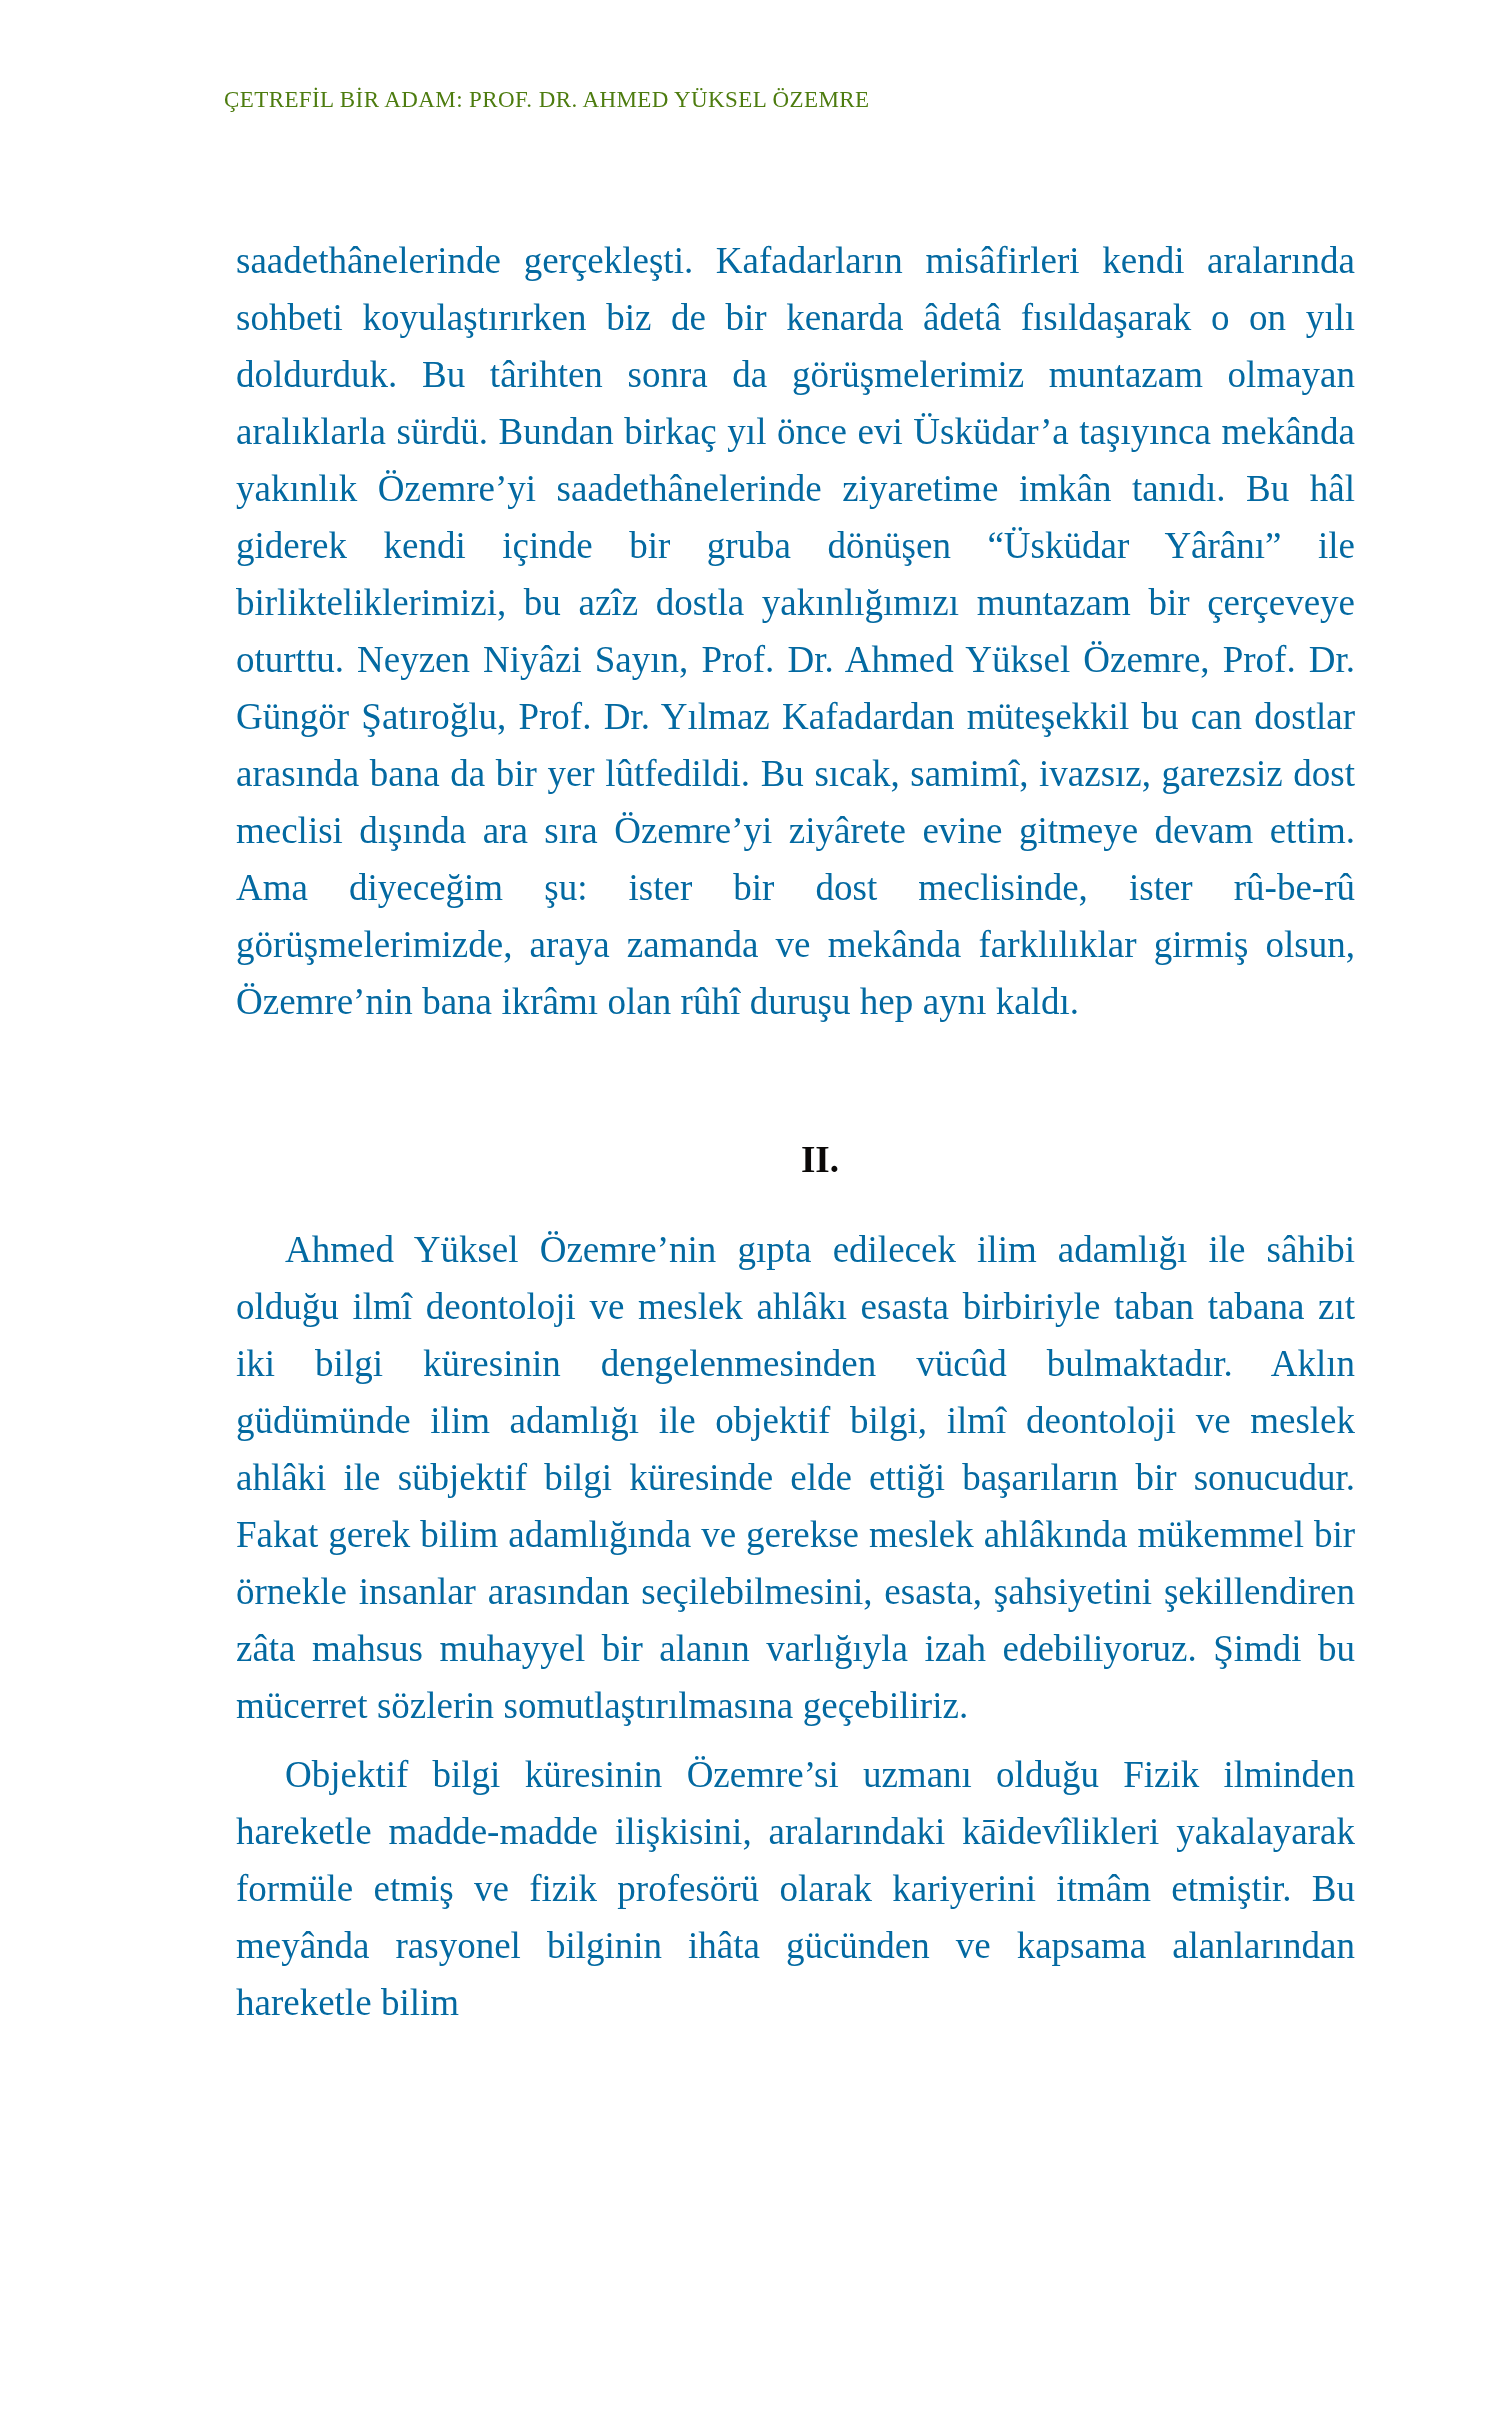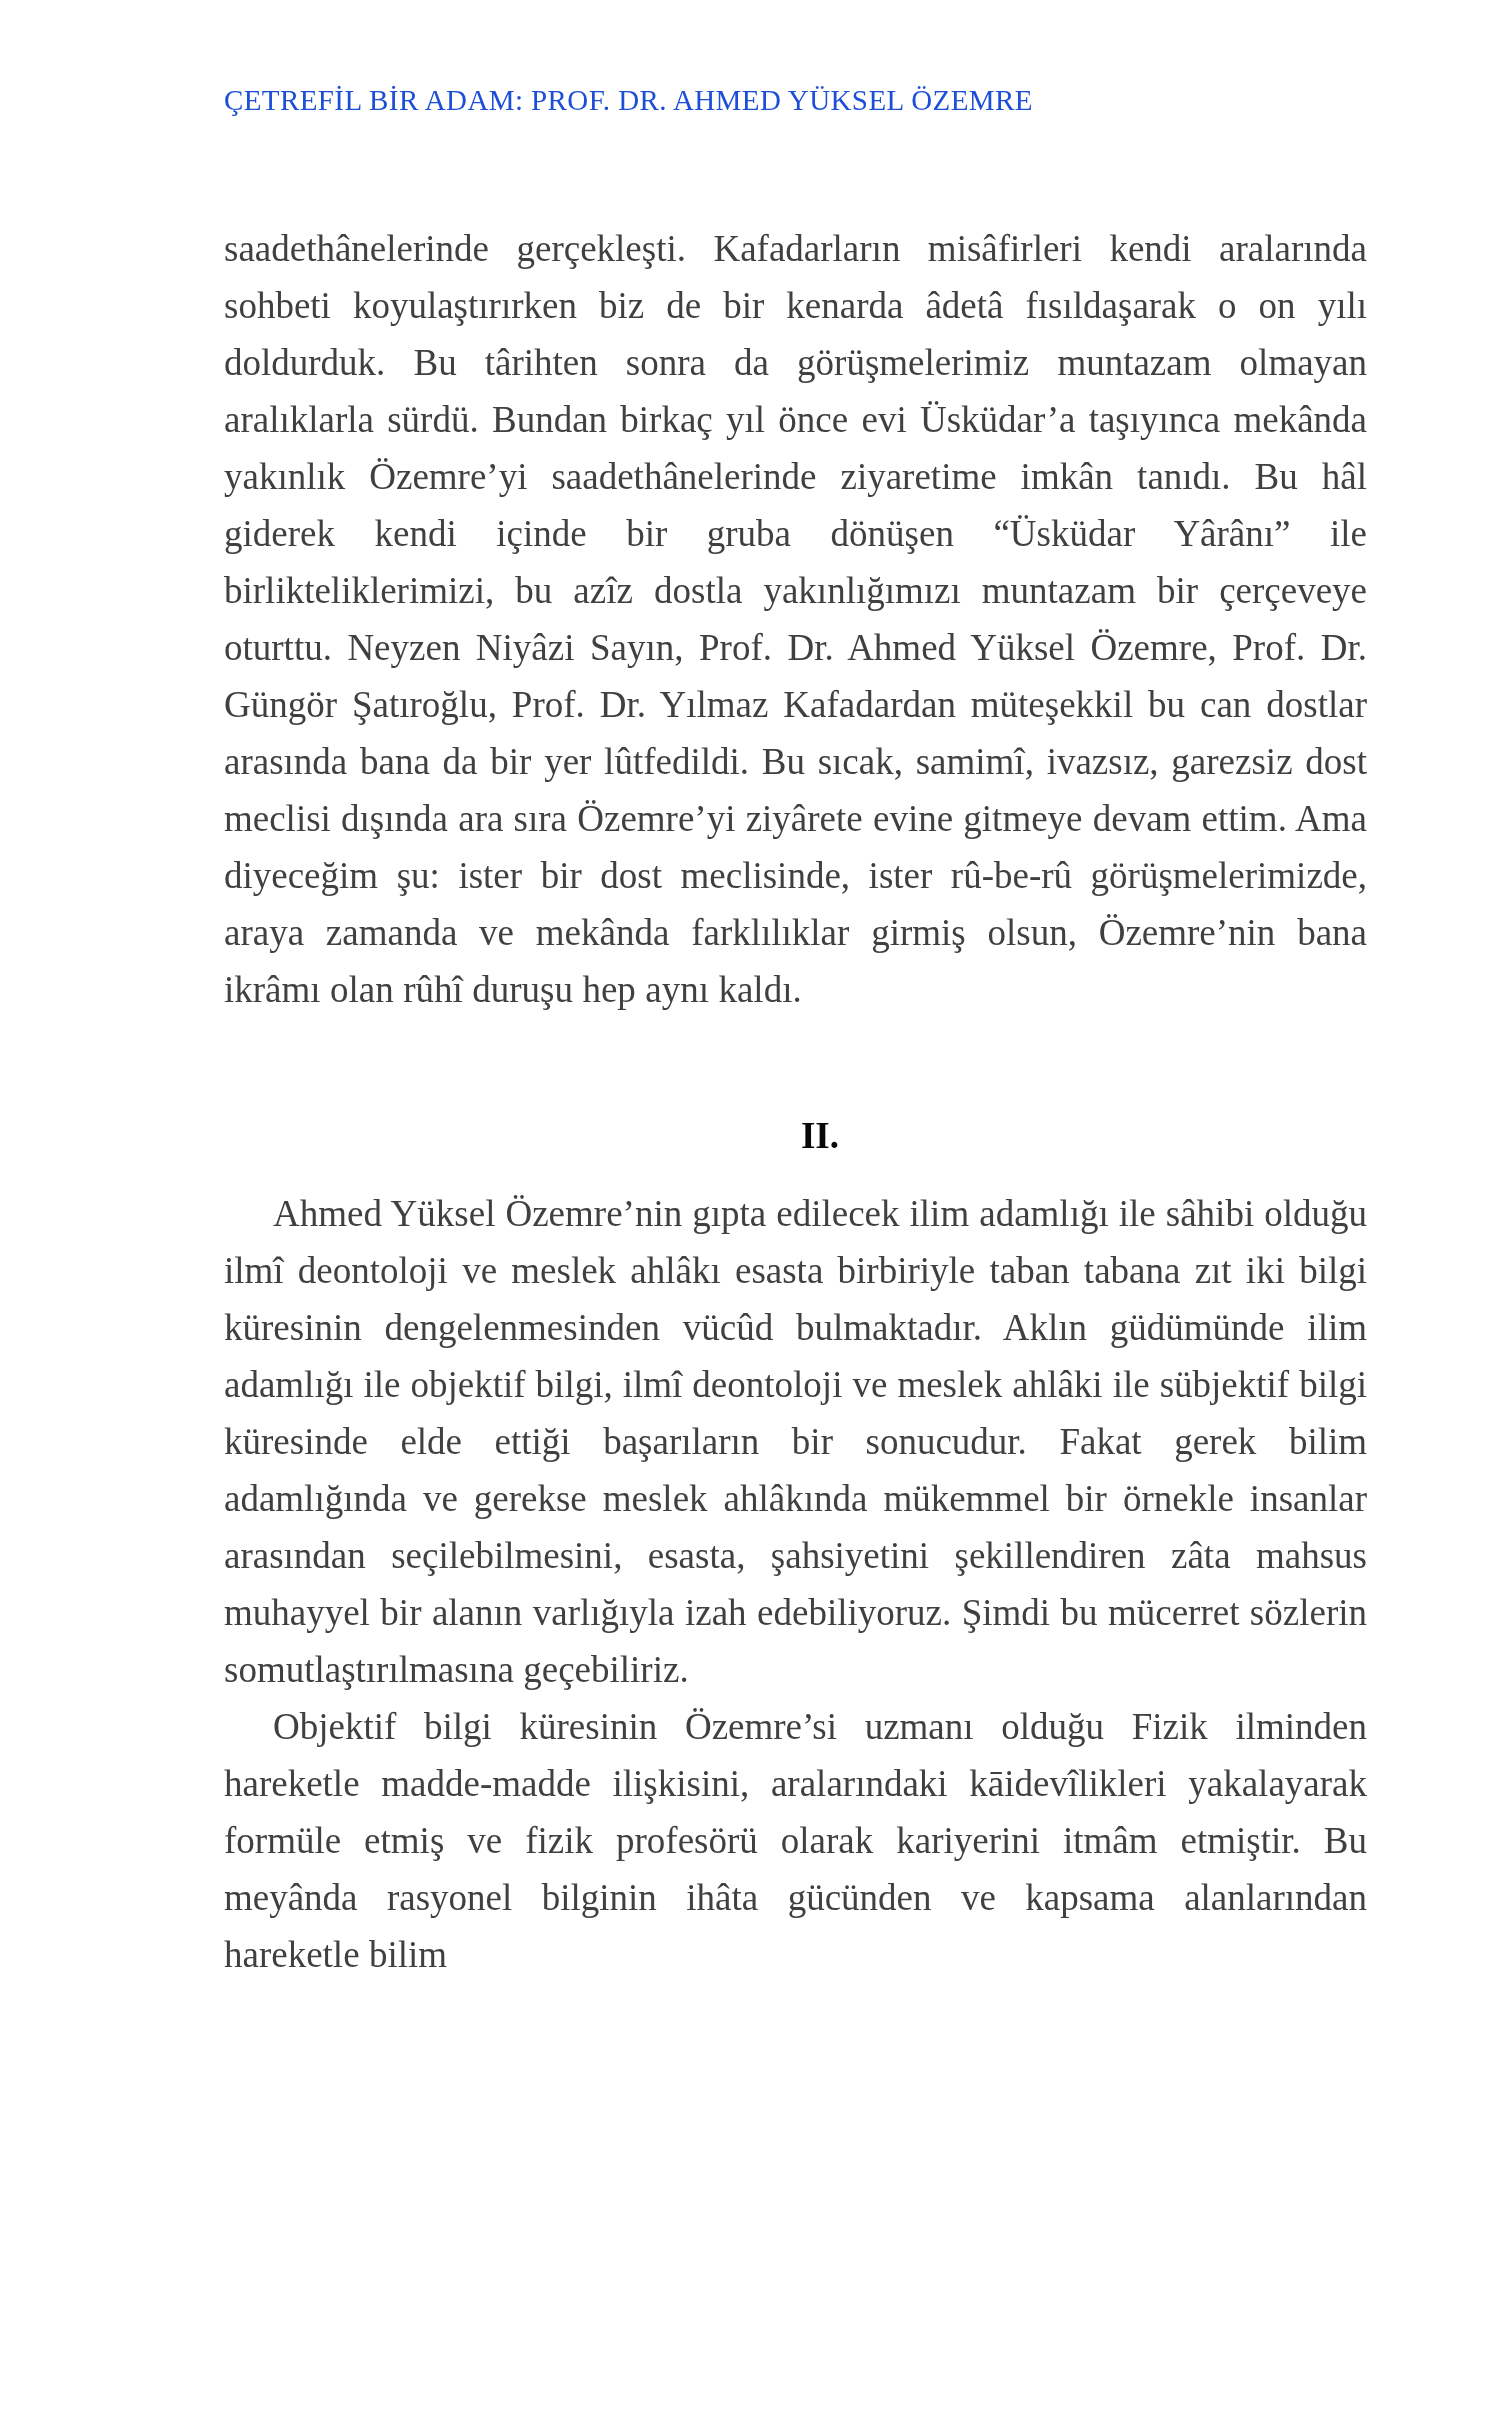--- a/index.html
+++ b/index.html
@@ -16,42 +16,42 @@
     font-family: "Liberation Serif", "DejaVu Serif", serif;
     color: #100d0b;
   }
 
   
   .running-head {
     position: absolute;
     left: 224px;
     top: 81px;
     width: 1143px;
-    font-size: 29px;
+    font-size: 23px;
     line-height: 38px;
     letter-spacing: 0.4px;
     white-space: nowrap;
-    color: #1d4ed8;
+    color: #4d7c0f;
   }
 
   
   .textblock {
     position: absolute;
     left: 224px;
     top: 220px;
     width: 1143px;
   }
 
   .para {
-    margin: 0;
+    margin: 12px;
     font-size: 37px;
     line-height: 57px;
     text-align: justify;
     text-justify: inter-word;
-    color: #404040;
+    color: #0369a1;
     hyphens: none;
     word-spacing: 0.2px;
   }
 
   .para.indent {
     text-indent: 49px;
   }
 
   .para.flush {
     text-indent: 0;

